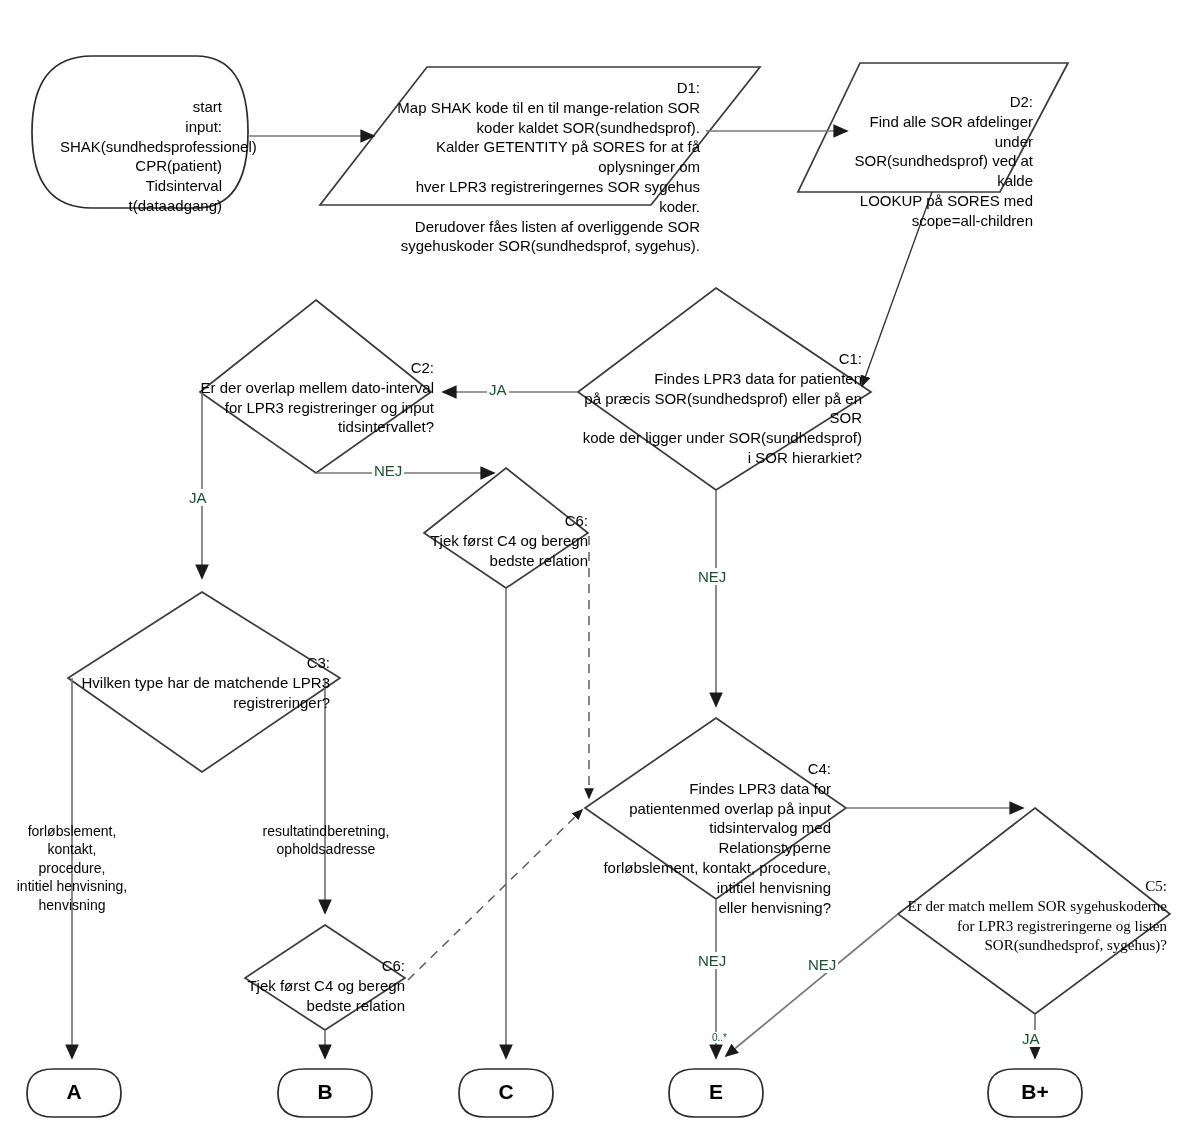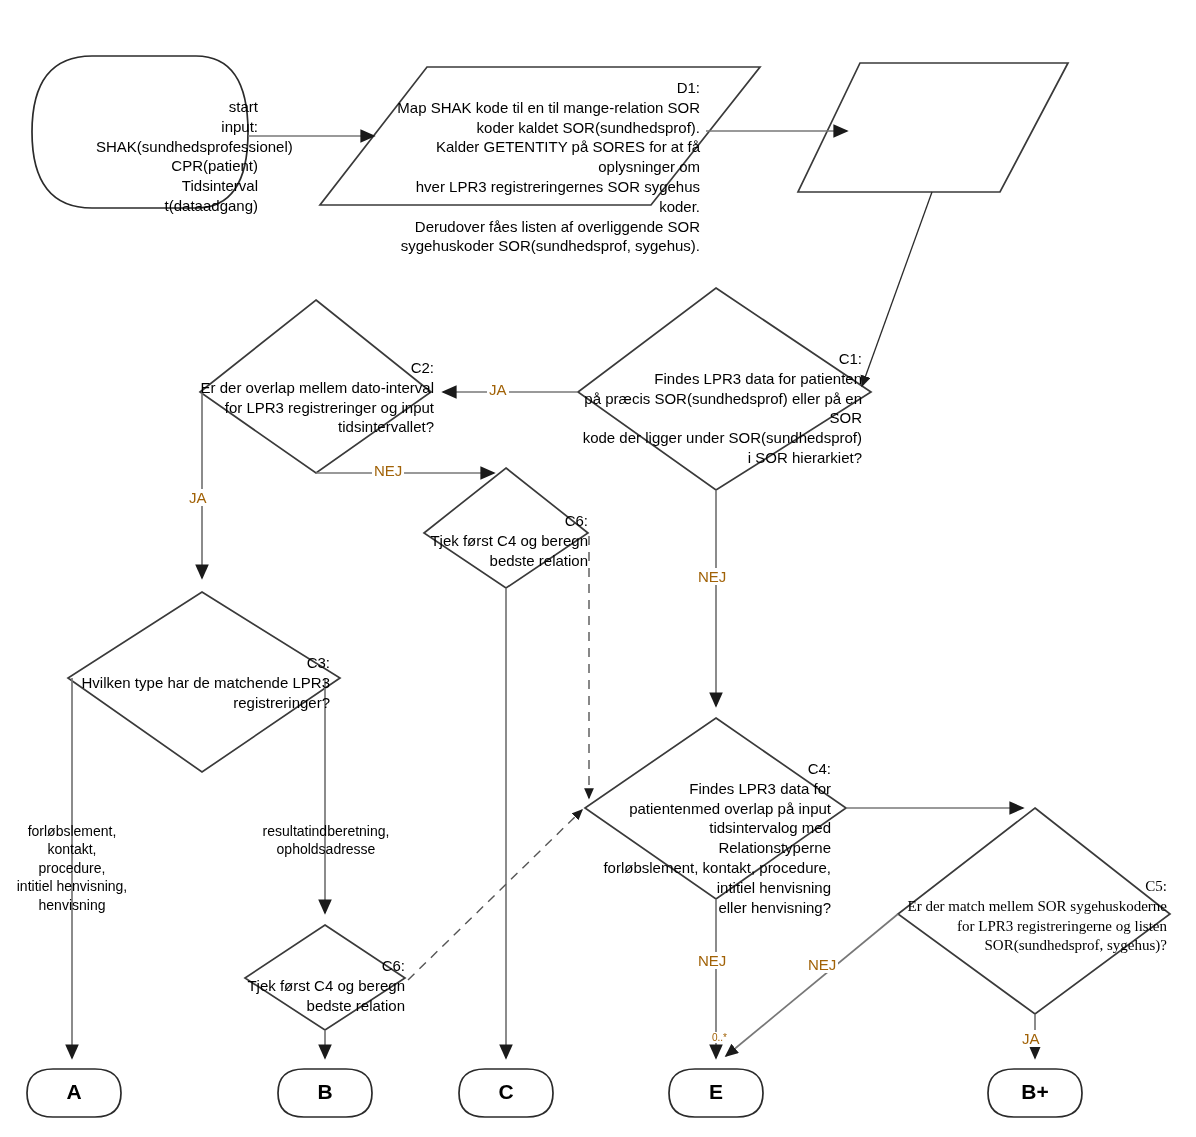--- a/index.html
+++ b/index.html
@@ -35,21 +35,21 @@
     position: absolute;
     text-align: center;
     font-size: 21px;
     font-weight: bold;
     color: #000000;
     pointer-events: none;
   }
   .edge-label {
     position: absolute;
     font-size: 15px;
-    color: #a16207;
+    color: #14532d;
     background: #ffffff;
     padding: 0 2px;
     white-space: nowrap;
     pointer-events: none;
   }
   .edge-label.small {
     font-size: 10px;
     padding: 0 1px;
   }
   .branch-label {
@@ -149,34 +149,39 @@
     </g>
 
     <g fill="none" stroke="#555555" stroke-width="1.4" stroke-dasharray="9 7">
 
       <path d="M 589,536 L 589,798" marker-end="url(#arrowsm)"></path>
 
       <path d="M 408,980 L 582,810" marker-end="url(#arrowsm)"></path>
     </g>
   </svg>
 
-  <div class="node-label" style="left:60px; top:97px; width:162px;margin-left:36px;">start
+  <div class="node-label" style="left:60px; top:97px; width:162px;">start
 input:
 SHAK(sundhedsprofessionel)
 CPR(patient)
 Tidsinterval t(dataadgang)</div>
 
   <div class="node-label" style="left:380px; top:78px; width:320px;">D1:
 Map SHAK kode til en til mange-relation SOR
 koder kaldet SOR(sundhedsprof).
 Kalder GETENTITY på SORES for at få oplysninger om
 hver LPR3 registreringernes SOR sygehus koder.
 Derudover fåes listen af overliggende SOR
 sygehuskoder SOR(sundhedsprof, sygehus).</div>
 
+  <div class="node-label" style="left:833px; top:92px; width:200px;">D2:
+Find alle SOR afdelinger under
+SOR(sundhedsprof) ved at kalde
+LOOKUP på SORES med
+scope=all-children</div>
 
   <div class="node-label" style="left:572px; top:349px; width:290px;">C1:
 Findes LPR3 data for patienten
 på præcis SOR(sundhedsprof) eller på en SOR
 kode der ligger under SOR(sundhedsprof)
 i SOR hierarkiet?</div>
 
   <div class="node-label" style="left:199px; top:358px; width:235px;">C2:
 Er der overlap mellem dato-interval
 for LPR3 registreringer og input

